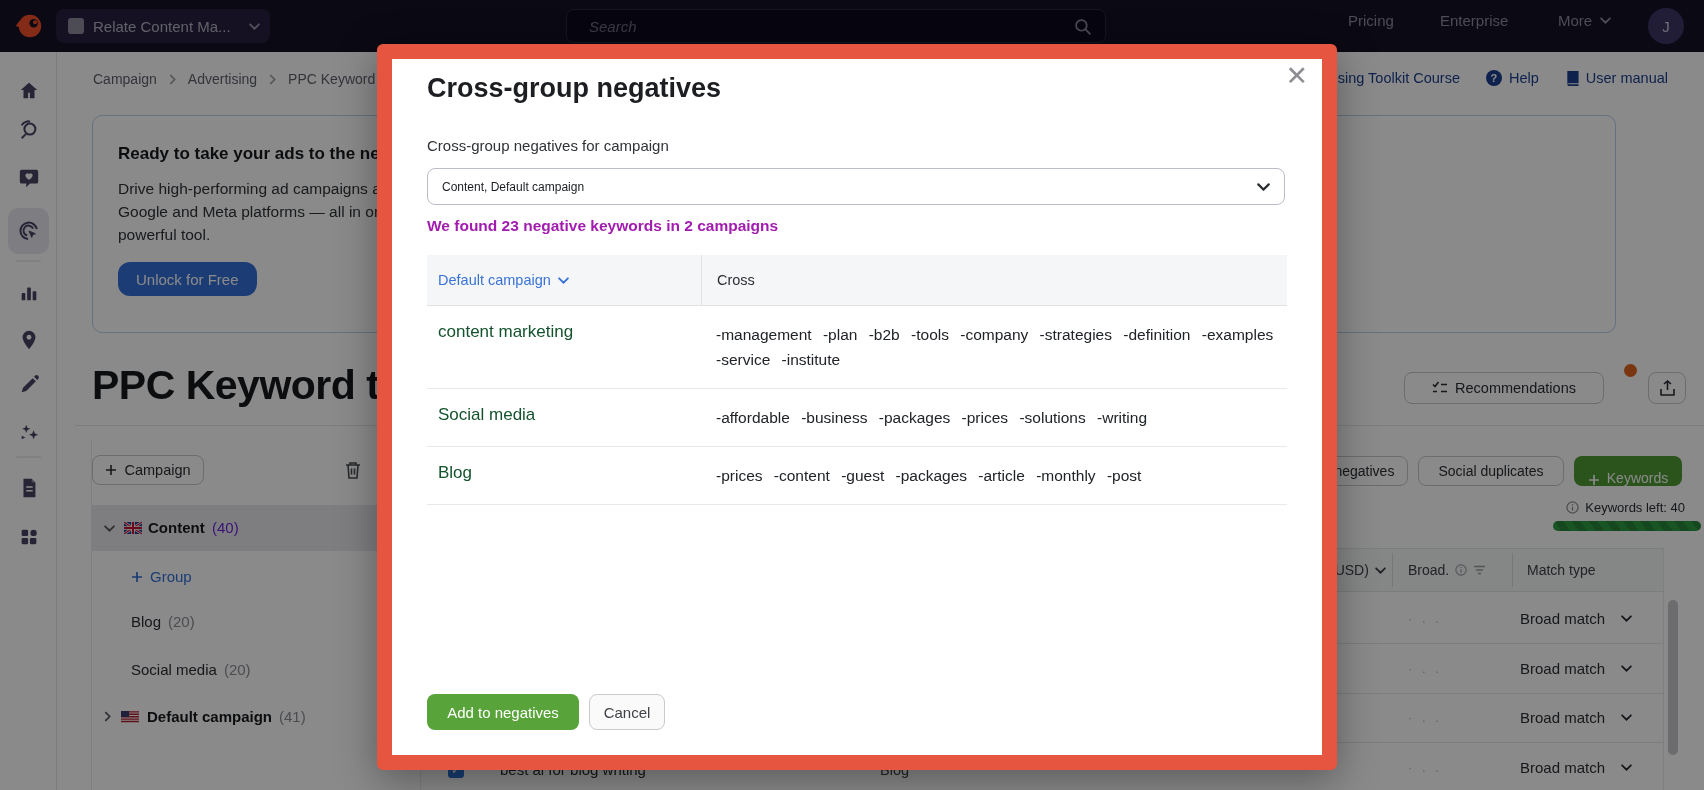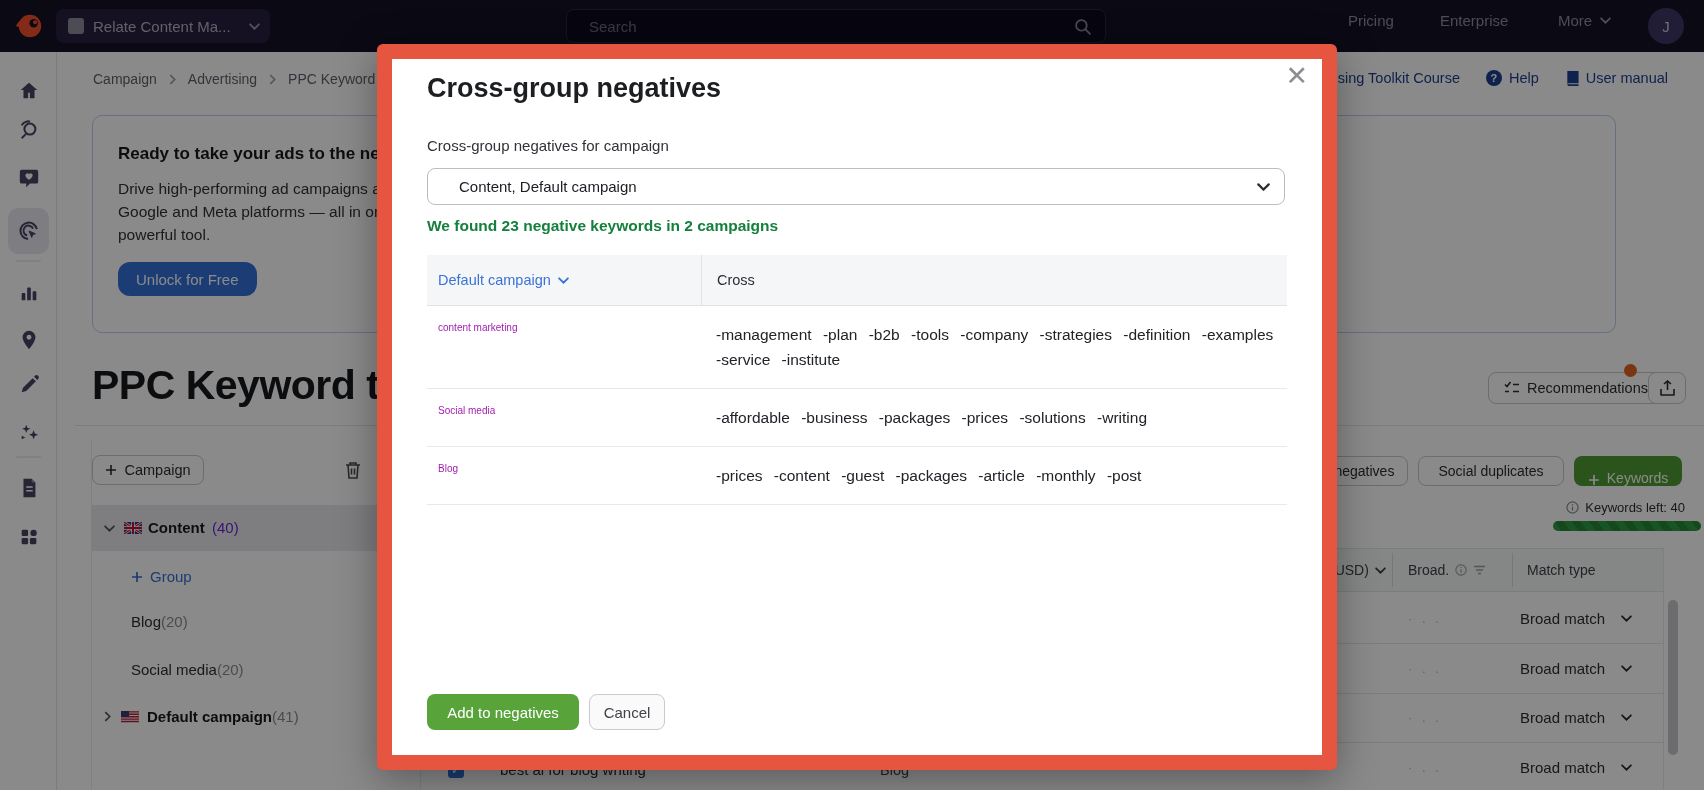--- a/index.html
+++ b/index.html
@@ -7,21 +7,21 @@
   body { font-family:"Liberation Sans", sans-serif; }
   .stage { position:relative; width:1704px; height:790px; background:#fff; overflow:hidden; margin:0 auto; }
   .abs { position:absolute; }
 
   
   .topbar { position:absolute; left:0; top:0; width:1704px; height:52px; background:#141126; }
   .proj-pill { position:absolute; left:56px; top:9px; width:214px; height:34px; background:#272140; border-radius:8px; display:flex; align-items:center; padding:0 10px 0 12px; cursor:pointer; }
   .proj-fav { width:16px; height:16px; background:#8f8c9b; border-radius:3px; margin-right:9px; flex:none; }
   .proj-label { color:#b5b2c2; font-size:15px; white-space:nowrap; overflow:hidden; flex:1; }
   .search-field { position:absolute; left:566px; top:9px; width:540px; height:34px; background:#0e0b1f; border:1px solid #2b2646; border-radius:8px; display:flex; align-items:center; }
-  .search-field input { flex:1; background:transparent; border:none; outline:none; color:#9a96ad; font-size:15px; padding:0 10px 0 22px; font-family:"Liberation Sans",sans-serif; }
+  .search-field input { flex:1; background:transparent; border:none; outline:none; color:#9a96ad; font-size:15px; padding:0 10px 0 22px; font-family:"Liberation Sans",sans-serif;font-style:italic; }
   .search-field input::placeholder { color:#6e6a83; }
   .nav-link { position:absolute; top:12px; color:#8f8b9e; font-size:15px; cursor:pointer; white-space:nowrap; }
   .avatar { position:absolute; left:1648px; top:8px; width:36px; height:36px; border-radius:50%; background:#3d3666; color:#cfcbe0; font-size:15px; display:flex; align-items:center; justify-content:center; cursor:pointer; }
 
   
   .sidebar { position:absolute; left:0; top:52px; width:57px; height:738px; background:#fff; border-right:1px solid #e6e6ea; }
   .side-ic { position:absolute; left:18px; width:22px; height:22px; color:#474363; }
   .side-sel { position:absolute; left:8px; top:156px; width:41px; height:46px; background:#e9e8f1; border-radius:10px; }
   .side-div { position:absolute; left:16px; width:25px; height:2px; background:#ececf0; border-radius:1px; }
 
@@ -39,21 +39,21 @@
   .promo-line { position:absolute; left:25px; font-size:15.5px; color:#2f3237; white-space:nowrap; }
   .promo-cta { position:absolute; left:25px; top:146px; height:34px; padding:0 18px; background:#3270d6; color:#fff; font-size:15px; border:none; border-radius:12px; cursor:pointer; font-family:"Liberation Sans",sans-serif; }
 
   .page-title { position:absolute; left:92px; top:362px; font-size:41px; font-weight:bold; letter-spacing:-0.5px; color:#16181c; white-space:nowrap; }
   .hdiv { position:absolute; background:#e6e7ea; height:1px; }
   .vdiv { position:absolute; background:#e9eaee; width:1px; }
 
   
   .btn { display:inline-flex; align-items:center; justify-content:center; gap:7px; background:#fff; border:1px solid #c9c9ce; border-radius:8px; font-size:14.5px; color:#2b2e33; cursor:pointer; font-family:"Liberation Sans",sans-serif; }
   .camp-row { position:absolute; display:flex; align-items:center; font-size:15px; color:#2b2e33; cursor:pointer; }
-  .count { color:#8a8d94; }
+  .count { color:#8a8d94; margin-left:7px; }
   .flag { width:18px; height:12px; display:inline-block; margin-right:8px; flex:none; }
   .chev { width:11px; height:7px; flex:none; }
 
   
   .reco-dot { position:absolute; left:1624px; top:364px; width:13px; height:13px; border-radius:50%; background:#e0641f; }
   .green-btn { background:#4f9b33; color:#fff; border:none;align-items:flex-end; }
   .kw-left { position:absolute; top:500px; right:19px; display:flex; align-items:center; gap:6px; font-size:13px; color:#2b2e33; }
   .progress { position:absolute; left:1553px; top:521px; width:148px; height:10px; border-radius:5px; background:repeating-linear-gradient(55deg,#2f9e44 0 7px,#27853a 7px 14px); }
   .th-label { position:absolute; top:562px; font-size:14px; color:#3f4248; display:flex; align-items:center; gap:6px; white-space:nowrap; }
   .dots-cell { position:absolute; left:1408px; font-size:13px; letter-spacing:3px; color:#b7bac0; }
@@ -61,26 +61,26 @@
   .scrollbar { position:absolute; left:1668px; top:600px; width:10px; height:155px; border-radius:5px; background:#c7c8cd; cursor:pointer; }
   .checkbox { position:absolute; left:448px; top:762px; width:16px; height:16px; background:#2e72d2; border-radius:3px; color:#fff; font-size:12px; line-height:16px; text-align:center; cursor:pointer; }
 
   
   .dim { position:absolute; inset:0; background:rgba(0,0,0,0.46); z-index:10; }
   .modal { position:absolute; left:377px; top:44px; width:960px; height:726px; background:#fff; border:15px solid #e65540; border-radius:6px; z-index:20; box-shadow:0 10px 40px rgba(0,0,0,.35); }
   .m-close { position:absolute; right:14px; top:4px; font-size:27px; color:#8d8d93; cursor:pointer; line-height:1; }
   .m-title { position:absolute; left:35px; top:14px; font-size:27px; font-weight:bold; color:#1c1e22; }
   .m-label { position:absolute; left:35px; top:78px; font-size:15px; color:#2f3237; }
   .m-select { position:absolute; left:35px; top:109px; width:858px; height:37px; border:1px solid #b9bdc7; border-radius:8px; background:#fff; display:flex; align-items:center; padding:0 14px; cursor:pointer; }
-  .m-select span { flex:1; font-size:15px; color:#1a1d22;margin-left:17px; }
-  .m-summary { position:absolute; left:35px; top:158px; font-size:15.5px; font-weight:bold; color:#15803d; }
+  .m-select span { flex:1; font-size:12px; color:#1a1d22; }
+  .m-summary { position:absolute; left:35px; top:158px; font-size:15.5px; font-weight:bold; color:#a21caf; }
   .m-table { position:absolute; left:35px; top:196px; width:860px; }
   .mrow { display:flex; border-bottom:1px solid #e8e9ec; }
   .mhead { background:#f5f6f8; border-bottom:1px solid #e1e2e6; }
-  .mcol1 { width:274px; padding:16px 6px 16px 11px; font-size:10px; color:#a21caf; flex:none; }
+  .mcol1 { width:274px; padding:16px 6px 16px 11px; font-size:17px; color:#14532d; flex:none; }
   .mcol2 { flex:1; padding:16px 10px 16px 15px; font-size:15.5px; color:#202328; word-spacing:7px; line-height:25px; }
   .mhead .mcol1 { font-size:14.5px; color:#3a73d8; display:flex; align-items:center; gap:7px; cursor:pointer; padding-top:17px; padding-bottom:17px; }
   .mhead .mcol2 { font-size:14.5px; color:#2b2e33; border-left:1px solid #e1e2e6; word-spacing:normal; line-height:normal; padding-top:17px; padding-bottom:17px; }
   .m-add { position:absolute; left:35px; top:635px; width:152px; height:36px; background:#59a33b; border:none; border-radius:8px; color:#fff; font-size:15px; cursor:pointer; font-family:"Liberation Sans",sans-serif; }
   .m-cancel { position:absolute; left:197px; top:635px; width:76px; height:36px; background:#fafafa; border:1px solid #c9c9ce; border-radius:8px; color:#3f4248; font-size:15px; cursor:pointer; font-family:"Liberation Sans",sans-serif; }
   svg { display:block; }
 </style>
 </head>
 <body>
 
@@ -254,21 +254,21 @@
       </svg>
     <svg class="flag" viewBox="0 0 18 12">
         <rect width="18" height="12" fill="#fff"></rect>
         <path d="M0 .9h18M0 3.3h18M0 5.7h18M0 8.1h18M0 10.5h18" stroke="#b22234" stroke-width="1.4"></path>
         <rect width="8" height="6" fill="#3c3b6e"></rect>
       </svg>
     <span style="font-weight:bold;color:#17191d">Default campaign</span>
     <span class="count">(41)</span>
   </div>
 
-  <button class="btn abs" style="left:1488px;top:372px;width:176px;height:32px">
+  <button class="btn abs" style="left:1404px;top:372px;width:200px;height:32px">
     <svg width="16" height="14" viewBox="0 0 16 14" fill="none" stroke="#2b2e33" stroke-width="1.6">
         <path d="M1 3.5l2 2L6.5 1"></path>
         <path d="M9 3.5h6M9 10.5h6M1 10.5h4"></path>
       </svg>
     <span>Recommendations</span>
   </button>
   <div class="reco-dot"></div>
   <button class="btn abs" style="left:1648px;top:372px;width:38px;height:32px">
     <svg width="15" height="16" viewBox="0 0 15 16" fill="none" stroke="#2b2e33" stroke-width="1.6">
         <path d="M7.5 1v9M4 4l3.5-3L11 4"></path>

